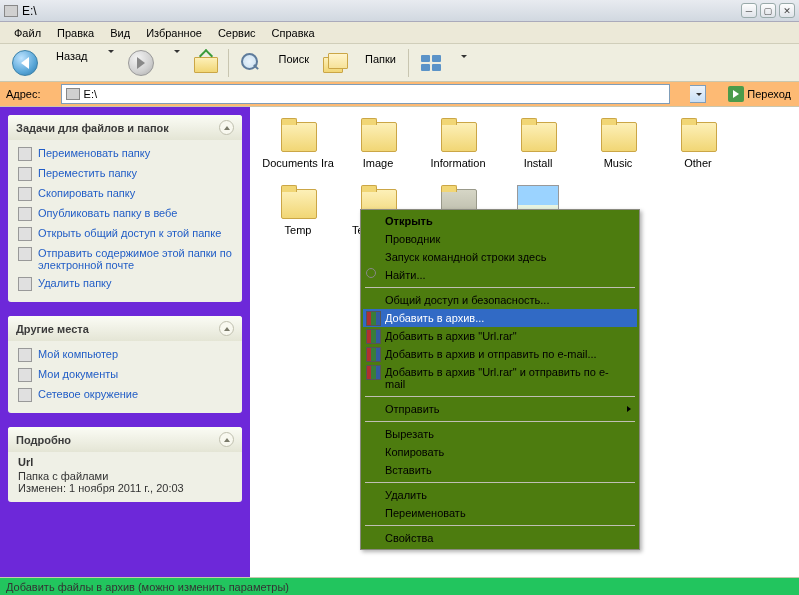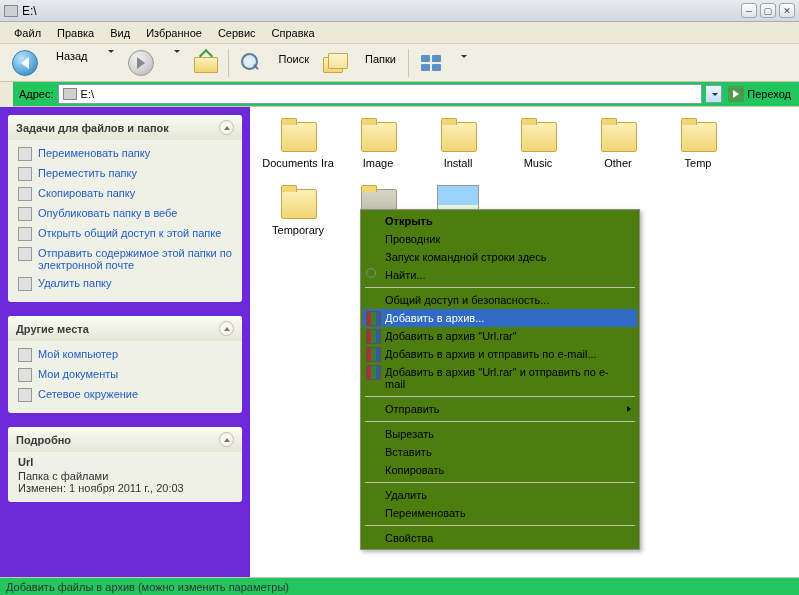--- a/index.html
+++ b/index.html
@@ -135,24 +135,24 @@
     border:1px solid #cba646; border-radius:1px;
   }
   .views-icon {
     width:20px; height:16px; display:grid;
     grid-template-columns:1fr 1fr; grid-template-rows:1fr 1fr;
     gap:2px;
   }
   .views-icon span{background:#5b93c8; border-radius:1px;}
   .addressbar {
     height: 25px;
-    background: #22c55e;
+    background: #fdba74;
     border-bottom: 1px solid #cac7ae;
     display:flex; align-items:center;
-    padding: 0 6px; gap: 4px; margin-left: 13px;
+    padding: 0 6px; gap: 20px;
   }
   .addr-field{
     flex:1; height:20px; background:#fff; border:1px solid #7f9db9;
     display:flex; align-items:center; padding:0 4px;
   }
   .addr-field .drive-icon{width:14px; height:12px; background:#d0d0d0; border:1px solid #888; margin-right:4px;}
   .addr-dd{
     width:16px; height:18px; border:1px solid #7f9db9; border-left:none;
     background:linear-gradient(#ecf3fb,#c8dff6);
     display:flex; align-items:center; justify-content:center;
@@ -417,20 +417,21 @@
         <div class="dt-title">Url</div>
         <div>Папка с файлами</div>
         <div>Изменен: 1 ноября 2011 г., 20:03</div>
       </div>
     </div>
   </div>
 
   <div class="files-area" id="files-area">
       <div class="file-item"><div class="folder-ico"></div><span class="file-label">Documents Ira</span></div>
       <div class="file-item"><div class="folder-ico"></div><span class="file-label">Image</span></div>
+      <div class="file-item"><div class="folder-ico"></div><span class="file-label">Information</span></div>
       <div class="file-item"><div class="folder-ico"></div><span class="file-label">Install</span></div>
       <div class="file-item"><div class="folder-ico"></div><span class="file-label">Music</span></div>
       <div class="file-item"><div class="folder-ico"></div><span class="file-label">Other</span></div>
       <div class="file-item"><div class="folder-ico"></div><span class="file-label">Temp</span></div>
       <div class="file-item"><div class="folder-ico"></div><span class="file-label">Temporary</span></div>
       <div class="file-item selected"><div class="folder-ico open"></div><span class="file-label"></span></div>
       <div class="file-item"><div class="img-thumb"></div><span class="file-label"></span></div>
     </div>
 </div>
 
@@ -470,24 +471,24 @@
     </div>
     <div class="ctx-sep"></div>
     <div class="ctx-item has-sub">
       <span>Отправить</span>
     </div>
     <div class="ctx-sep"></div>
     <div class="ctx-item">
       <span>Вырезать</span>
     </div>
     <div class="ctx-item">
+      <span>Копировать</span>
+    </div>
+    <div class="ctx-item">
       <span>Вставить</span>
-    </div>
-    <div class="ctx-item">
-      <span>Копировать</span>
     </div>
     <div class="ctx-sep"></div>
     <div class="ctx-item">
       <span>Удалить</span>
     </div>
     <div class="ctx-item">
       <span>Переименовать</span>
     </div>
     <div class="ctx-sep"></div>
     <div class="ctx-item">

